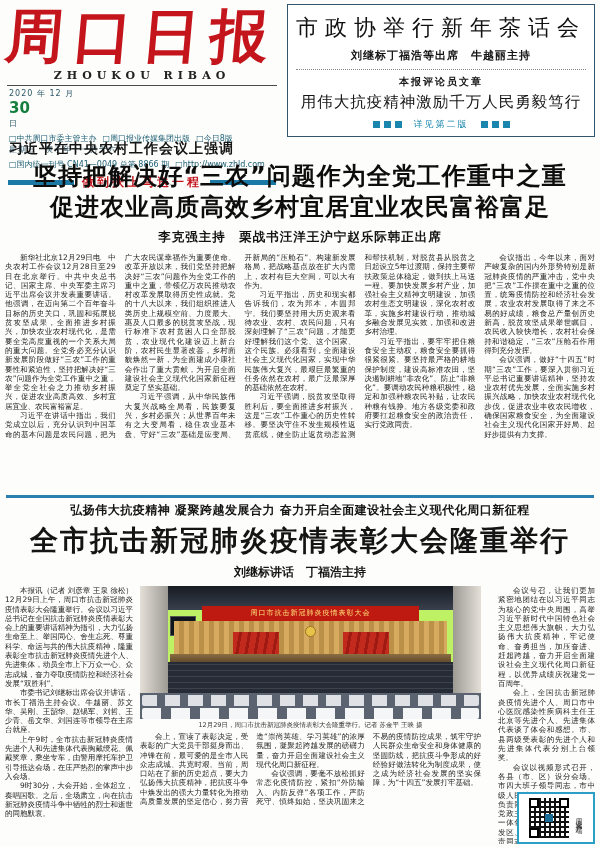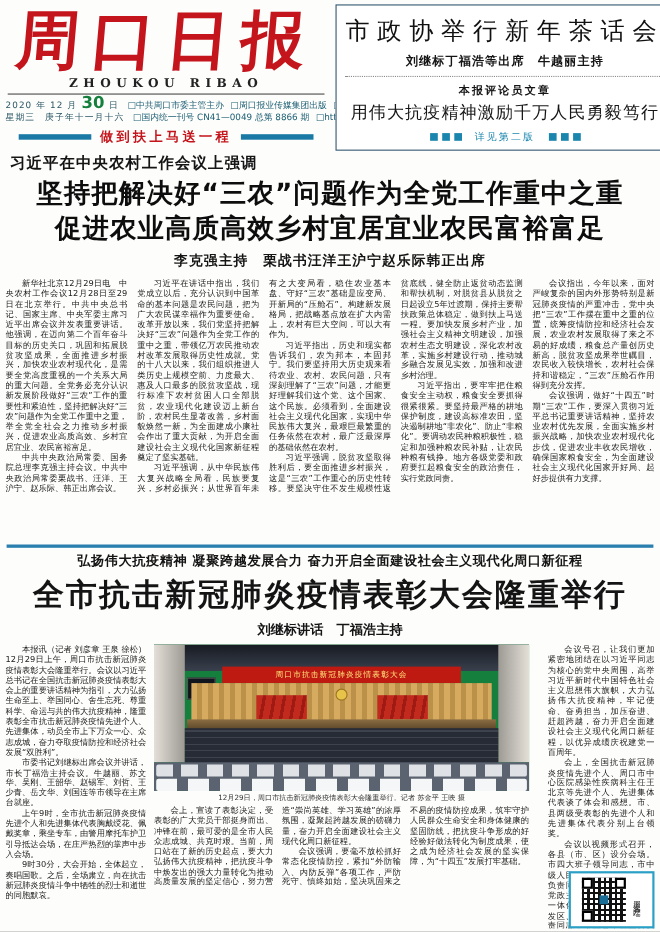--- a/index.html
+++ b/index.html
@@ -17,21 +17,21 @@
     font-family:"DejaVu Serif","Liberation Serif",serif; font-weight:bold;
     color:#c4151c; font-size:58px; line-height:64px; text-align:center;
     letter-spacing:10px; transform:skewX(-5deg); white-space:nowrap;
   }
   .mast-pinyin {
     font-family:"DejaVu Serif",serif; font-weight:bold; font-size:11px;
     letter-spacing:5px; text-align:center; margin-top:1px; color:#222;
   }
   .mast-rule { border-top:1px solid #4b4b4b; margin:3px 2px 2px; }
   .dateline { font-size:8px; color:#1f6076; line-height:11px; }
-  .date-row { display:flex; align-items:baseline; gap:4px; white-space:nowrap; }
+  .date-row { display:flex; align-items:baseline; gap:4px; white-space:nowrap;flex-direction:column; }
   .date-prefix { color:#2a5666; letter-spacing:1px; }
   .date-day { color:#15803d; font-size:15px; font-weight:bold; line-height:11px; }
   .pub-list { display:flex; gap:6px; margin-left:4px; }
   .pub-list .li { white-space:nowrap; }
   .grade-row { display:flex; align-items:center; justify-content:center; gap:8px; margin-top:4px; }
   .grade-bar { height:5px; width:66px; background:#1a7aa5; }
   .grade-text { color:#c4151c; font-weight:bold; font-size:12px; letter-spacing:3px; white-space:nowrap; }
   
   .mast-right { flex:1; margin-left:8px; display:flex; flex-direction:column; }
   .news-box { border:1px solid #31566e; padding:8px 8px 5px; background:#fff; }
@@ -76,21 +76,21 @@
     letter-spacing:2px; margin-top:3px; color:#141414; white-space:nowrap;
   }
   .s2-byline { text-align:center; font-family:"DejaVu Serif",serif; font-weight:bold; font-size:12px; margin:4px 0 5px; }
   .s2-grid { display:flex; gap:7px; height:258px; }
   .coltext { font-size:7.5px; line-height:9.3px; text-align:justify; overflow:hidden; color:#1c1c1c; }
   .s2-left { width:128px; }
   .s2-center { width:341px; display:flex; flex-direction:column; }
   .s2-right { flex:1; position:relative; }
   .s2-right .coltext { height:100%;margin-left:10px; }
   
-  .photo { height:133px; position:relative; overflow:hidden; background:#15803d; }
+  .photo { height:133px; position:relative; overflow:hidden; background:#bef264; }
   .ph-ceiling { position:absolute; top:0; left:0; right:0; height:24px;
     background:linear-gradient(#171b22,#39404d); }
   .ph-wall-l,.ph-wall-r { position:absolute; top:0; bottom:26px; width:28px;
     background:linear-gradient(90deg,#e4e0d8,#9d9a94); }
   .ph-wall-l { left:0; } .ph-wall-r { right:0; transform:scaleX(-1); }
   .ph-screen { position:absolute; top:30px; left:30px; width:26px; height:20px; background:#10141c; border:1px solid #555; }
   .ph-banner { position:absolute; top:20px; left:62px; right:62px; height:15px;
     background:#bf1a12; color:#ffe27a; font-size:7px; line-height:15px;
     text-align:center; letter-spacing:1px; white-space:nowrap; overflow:hidden; }
   .ph-curtain { position:absolute; top:35px; left:34px; right:34px; height:34px;
@@ -182,21 +182,20 @@
     </div>
   </header>
 
   <section>
     <div class="s1-kicker">习近平在中央农村工作会议上强调</div>
     <h1 class="s1-headline">坚持把解决好“三农”问题作为全党工作重中之重</h1>
     <h1 class="s1-headline">促进农业高质高效乡村宜居宜业农民富裕富足</h1>
     <div class="s1-byline">李克强主持　栗战书汪洋王沪宁赵乐际韩正出席</div>
     <div class="s1-body">
         <p>新华社北京12月29日电　中央农村工作会议12月28日至29日在北京举行。中共中央总书记、国家主席、中央军委主席习近平出席会议并发表重要讲话。他强调，在迈向第二个百年奋斗目标的历史关口，巩固和拓展脱贫攻坚成果，全面推进乡村振兴，加快农业农村现代化，是需要全党高度重视的一个关系大局的重大问题。全党务必充分认识新发展阶段做好“三农”工作的重要性和紧迫性，坚持把解决好“三农”问题作为全党工作重中之重，举全党全社会之力推动乡村振兴，促进农业高质高效、乡村宜居宜业、农民富裕富足。</p>
-        <p>中共中央政治局常委、国务院总理李克强主持会议。中共中央政治局常委栗战书、汪洋、王沪宁、赵乐际、韩正出席会议。</p>
         <p>习近平在讲话中指出，我们党成立以后，充分认识到中国革命的基本问题是农民问题，把为广大农民谋幸福作为重要使命。改革开放以来，我们党坚持把解决好“三农”问题作为全党工作的重中之重，带领亿万农民推动农村改革发展取得历史性成就。党的十八大以来，我们组织推进人类历史上规模空前、力度最大、惠及人口最多的脱贫攻坚战，现行标准下农村贫困人口全部脱贫，农业现代化建设迈上新台阶，农村民生显著改善，乡村面貌焕然一新，为全面建成小康社会作出了重大贡献，为开启全面建设社会主义现代化国家新征程奠定了坚实基础。</p>
         <p>习近平强调，从中华民族伟大复兴战略全局看，民族要复兴，乡村必振兴；从世界百年未有之大变局看，稳住农业基本盘、守好“三农”基础是应变局、开新局的“压舱石”。构建新发展格局，把战略基点放在扩大内需上，农村有巨大空间，可以大有作为。</p>
         <p>习近平指出，历史和现实都告诉我们，农为邦本，本固邦宁。我们要坚持用大历史观来看待农业、农村、农民问题，只有深刻理解了“三农”问题，才能更好理解我们这个党、这个国家、这个民族。必须看到，全面建设社会主义现代化国家，实现中华民族伟大复兴，最艰巨最繁重的任务依然在农村，最广泛最深厚的基础依然在农村。</p>
         <p>习近平强调，脱贫攻坚取得胜利后，要全面推进乡村振兴，这是“三农”工作重心的历史性转移。要坚决守住不发生规模性返贫底线，健全防止返贫动态监测和帮扶机制，对脱贫县从脱贫之日起设立5年过渡期，保持主要帮扶政策总体稳定，做到扶上马送一程。要加快发展乡村产业，加强社会主义精神文明建设，加强农村生态文明建设，深化农村改革，实施乡村建设行动，推动城乡融合发展见实效，加强和改进乡村治理。</p>
         <p>习近平指出，要牢牢把住粮食安全主动权，粮食安全要抓得很紧很紧。要坚持最严格的耕地保护制度，建设高标准农田，坚决遏制耕地“非农化”、防止“非粮化”。要调动农民种粮积极性，稳定和加强种粮农民补贴，让农民种粮有钱挣。地方各级党委和政府要扛起粮食安全的政治责任，实行党政同责。</p>
         <p>会议指出，今年以来，面对严峻复杂的国内外形势特别是新冠肺炎疫情的严重冲击，党中央把“三农”工作摆在重中之重的位置，统筹疫情防控和经济社会发展，农业农村发展取得了来之不易的好成绩，粮食总产量创历史新高，脱贫攻坚成果举世瞩目，农民收入较快增长，农村社会保持和谐稳定，“三农”压舱石作用得到充分发挥。</p>
         <p>会议强调，做好“十四五”时期“三农”工作，要深入贯彻习近平总书记重要讲话精神，坚持农业农村优先发展，全面实施乡村振兴战略，加快农业农村现代化步伐，促进农业丰收农民增收，确保国家粮食安全，为全面建设社会主义现代化国家开好局、起好步提供有力支撑。</p>
       </div>
   </section>
 

